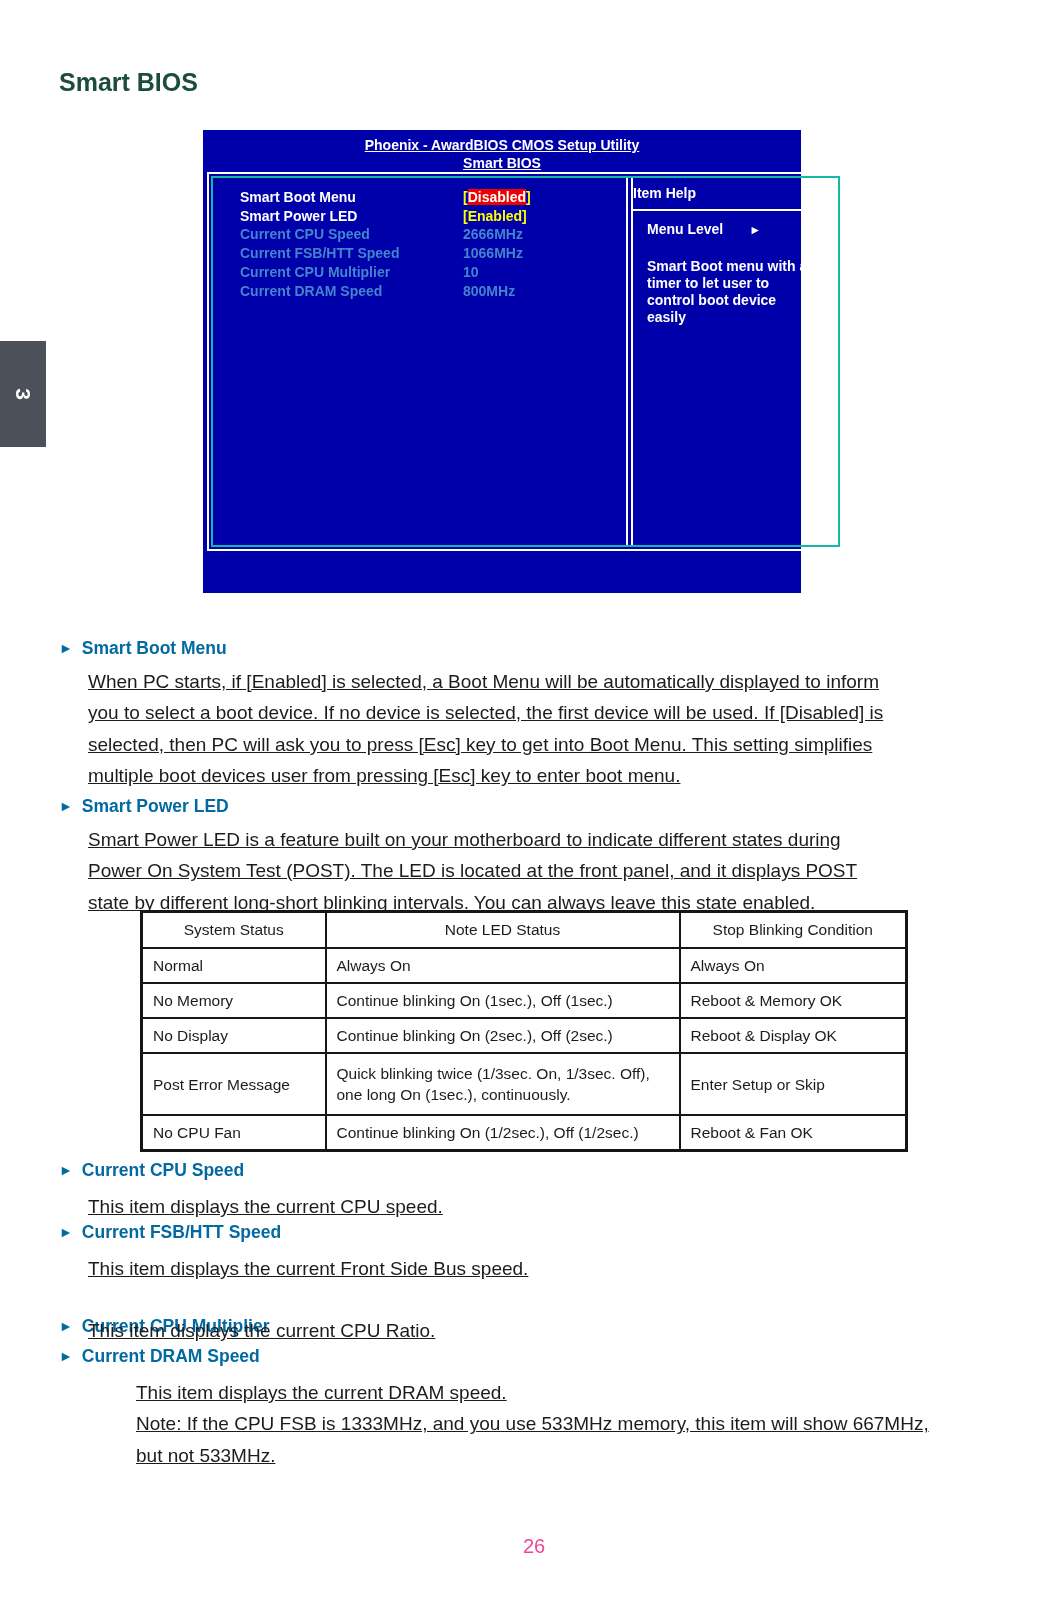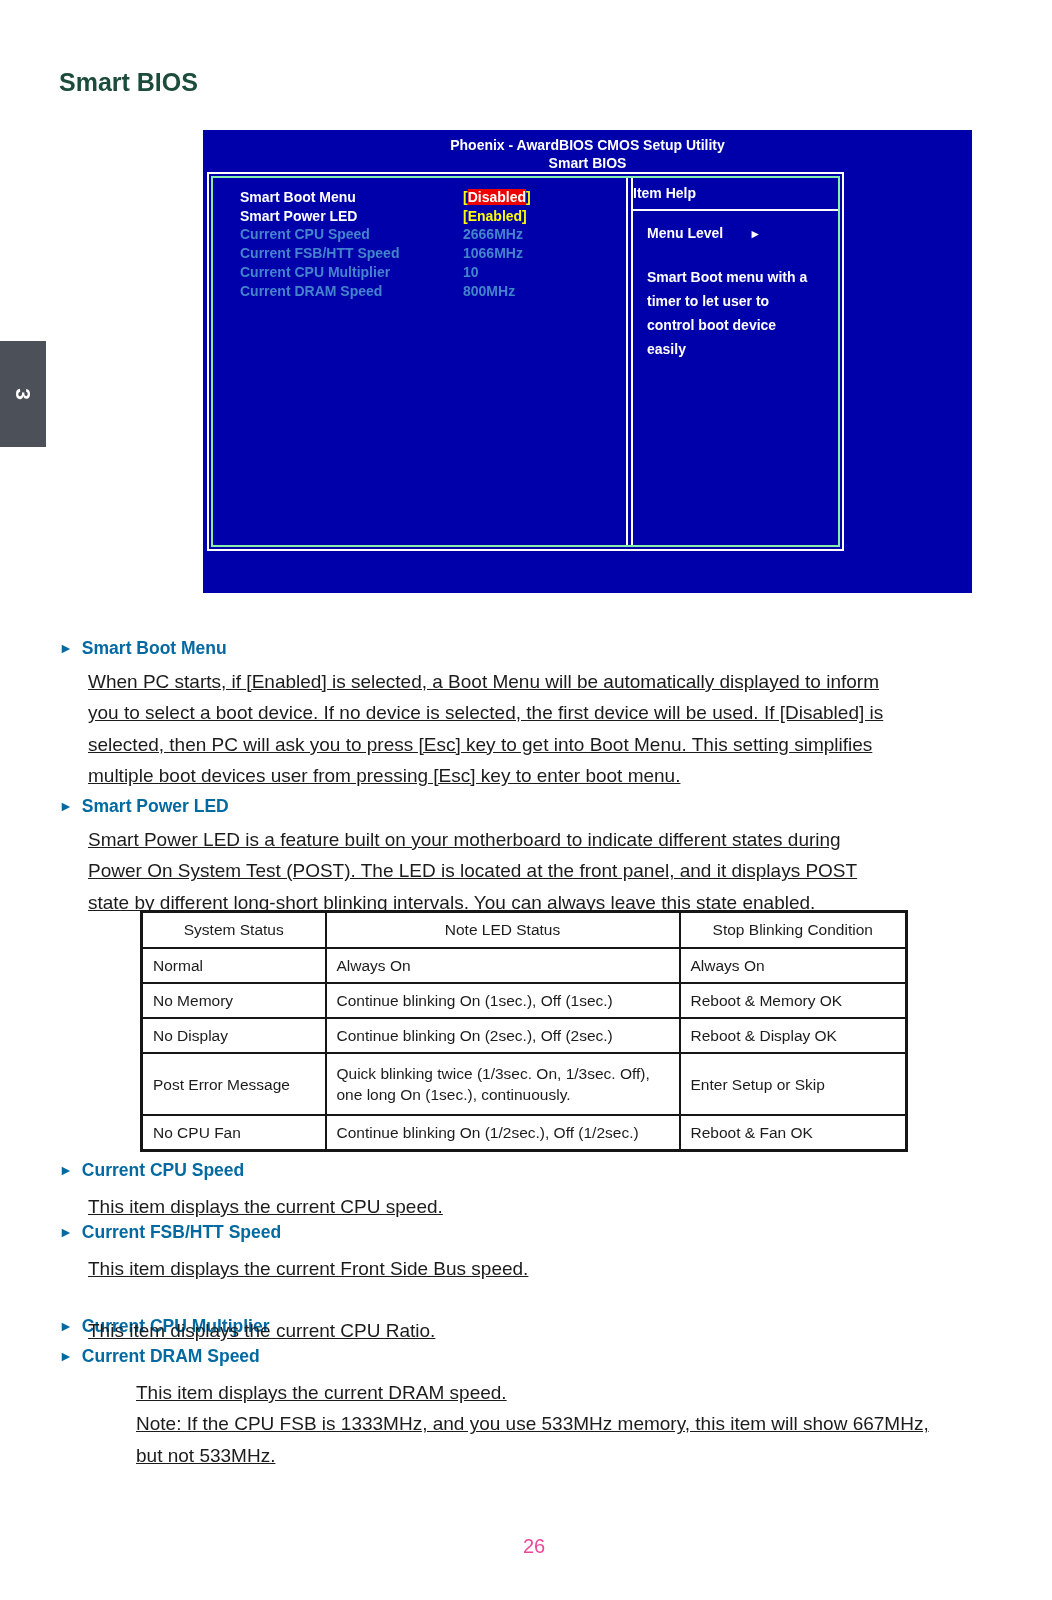--- a/index.html
+++ b/index.html
@@ -8,36 +8,36 @@
 
   
   .doc-title{position:absolute;left:59px;top:68px;font-size:25px;font-weight:bold;color:#1b4c3c;}
 
   
   .chapter-tab{position:absolute;left:0;top:341px;width:46px;height:106px;background:#4b5059;
                display:flex;align-items:center;justify-content:center;}
   .chapter-tab span{color:#ffffff;font-weight:bold;font-size:21px;transform:rotate(90deg);}
 
   
-  .bios{position:absolute;left:203px;top:130px;width:769px;height:463px;background:#0000aa;
-        color:#ffffff;font-weight:bold;font-size:14px;}
+  .bios{position:absolute;left:203px;top:130px;width:598px;height:463px;background:#0000aa;
+        color:#ffffff;font-weight:bold;font-size:14px;text-decoration:underline;}
   .bios-title{padding-top:6px;text-align:center;line-height:18px;}
   .bios-frame{position:absolute;left:4px;top:42px;width:637px;height:379px;
               border:2px solid #ffffff;padding:2px;box-sizing:border-box;}
-  .bios-frame-inner{border:2px solid #86efac;height:100%;box-sizing:border-box;display:flex;}
+  .bios-frame-inner{border:2px solid #14b8a6;height:100%;box-sizing:border-box;display:flex;}
   .bios-left{flex:1;border-right:2px solid #ffffff;padding:10px 0 0 27px;box-sizing:border-box;}
   .bios-row{line-height:18.7px;white-space:nowrap;}
   .bios-label{display:inline-block;width:223px;}
   .c-white{color:#ffffff;}
   .c-muted{color:#4484cc;}
   .c-yellow{color:#ffff00;}
   .hl-red{color:#ffffff;background:#ee0000;}
   .bios-help{width:207px;margin-left:3px;border-left:2px solid #ffffff;box-sizing:border-box;}
   .help-header{height:31px;line-height:31px;border-bottom:2px solid #ffffff;}
-  .help-body{padding:10px 6px 0 14px;line-height:24px;}
+  .help-body{padding:10px 6px 0 14px;line-height:17px;}
   .help-menulevel{margin-bottom:19px;}
   .help-menulevel .arrow{margin-left:26px;font-size:12px;}
   .help-text{white-space:pre-line;}
   .bios-legend{position:absolute;left:0;right:0;top:428px;text-align:center;line-height:19px;white-space:pre;}
 
   
   .section-head{position:absolute;left:59px;font-size:17.5px;font-weight:bold;color:#0369a1;white-space:nowrap;}
   .section-head .arrow{font-size:14px;margin-right:9px;vertical-align:1px;}
   .section-body{position:absolute;left:88px;width:900px;font-size:19px;line-height:31.4px;
                 white-space:pre-line;color:#1c1c1c;text-decoration:underline;}

